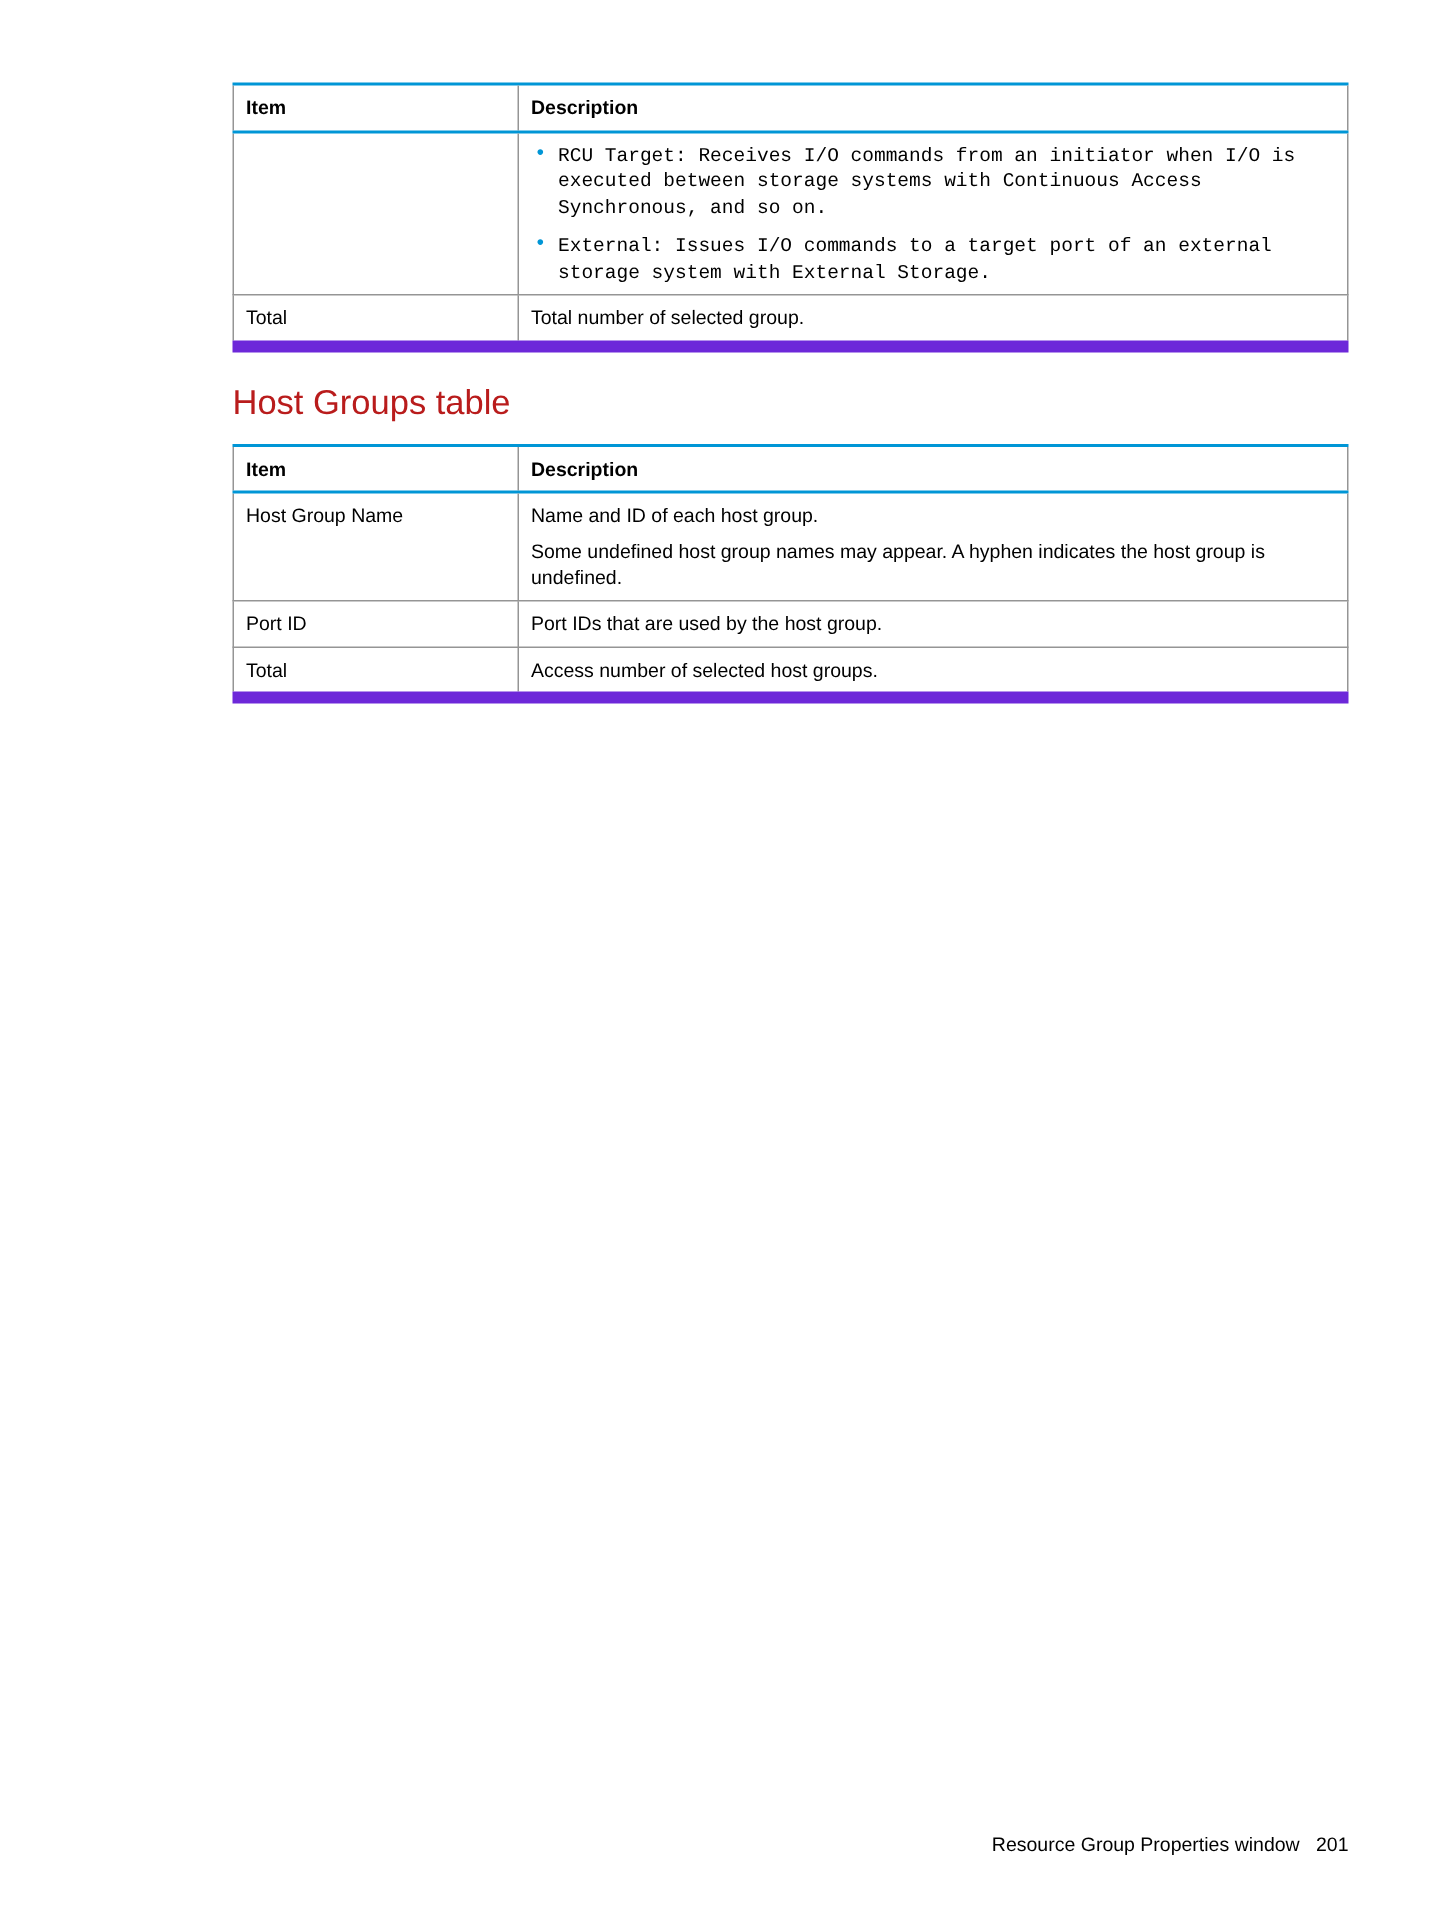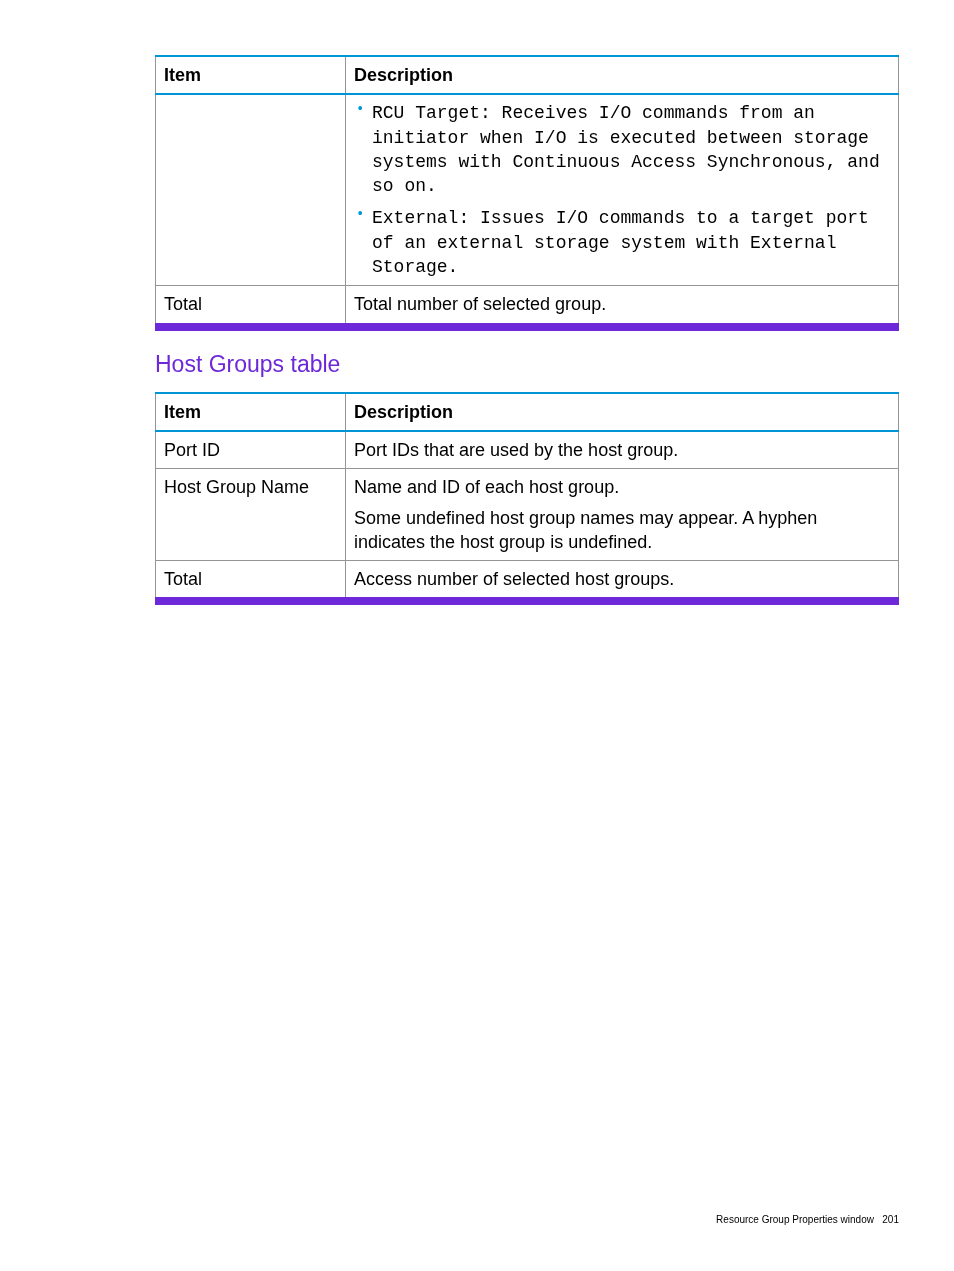--- a/index.html
+++ b/index.html
@@ -14,21 +14,21 @@
     height: 1271px;
     position: relative;
   }
   .page {
     padding: 55px 55px 0 155px;
   }
   table.doc-table {
     width: 100%;
     border-collapse: collapse;
     margin-bottom: 20px;
-    font-size: 18px;
+    font-size: 13px;
     line-height: 1.35;
   }
   table.doc-table th,
   table.doc-table td {
     border: 1px solid #959595;
     padding: 6px 8px 6px 8px;
     text-align: left;
     vertical-align: top;
     font-weight: 300;
   }
@@ -63,30 +63,30 @@
   ul.bullets li::before {
     content: "•";
     color: #0096d6;
     position: absolute;
     left: -12px;
     top: 0;
     font-size: 14px;
     line-height: 1.2;
   }
   h2.section-heading {
-    color: #6d28d9;
+    color: #b91c1c;
     font-size: 23px;
     font-weight: 400;
     margin: 14px 0 14px 0;
   }
   .footer {
     position: absolute;
-    bottom: 46px;
+    bottom: 34px;
     right: 55px;
-    font-size: 10px;
+    font-size: 13px;
     font-weight: 300;
   }
   .desc-block p {
     margin: 0 0 6px 0;
   }
   .desc-block p:last-child { margin-bottom: 0; }
 </style>
 </head>
 <body>
 
@@ -116,31 +116,31 @@
 
   <h2 class="section-heading">Host Groups table</h2>
 
   <table class="doc-table">
     <tbody>
         <tr class="header-row">
       <th class="col-item">Item</th>
       <th>Description</th>
     </tr>
     <tr>
-      <td>Port ID</td>
-      <td>Port IDs that are used by the host group.</td>
-    </tr>
-    <tr>
       <td>Host Group Name</td>
       <td>
         <div class="desc-block">
           <p>Name and ID of each host group.</p>
           <p>Some undefined host group names may appear. A hyphen indicates the host group is undefined.</p>
         </div>
       </td>
+    </tr>
+    <tr>
+      <td>Port ID</td>
+      <td>Port IDs that are used by the host group.</td>
     </tr>
     <tr>
       <td>Total</td>
       <td>Access number of selected host groups.</td>
     </tr>
   </tbody>
     </table>
 
 </div>
 

